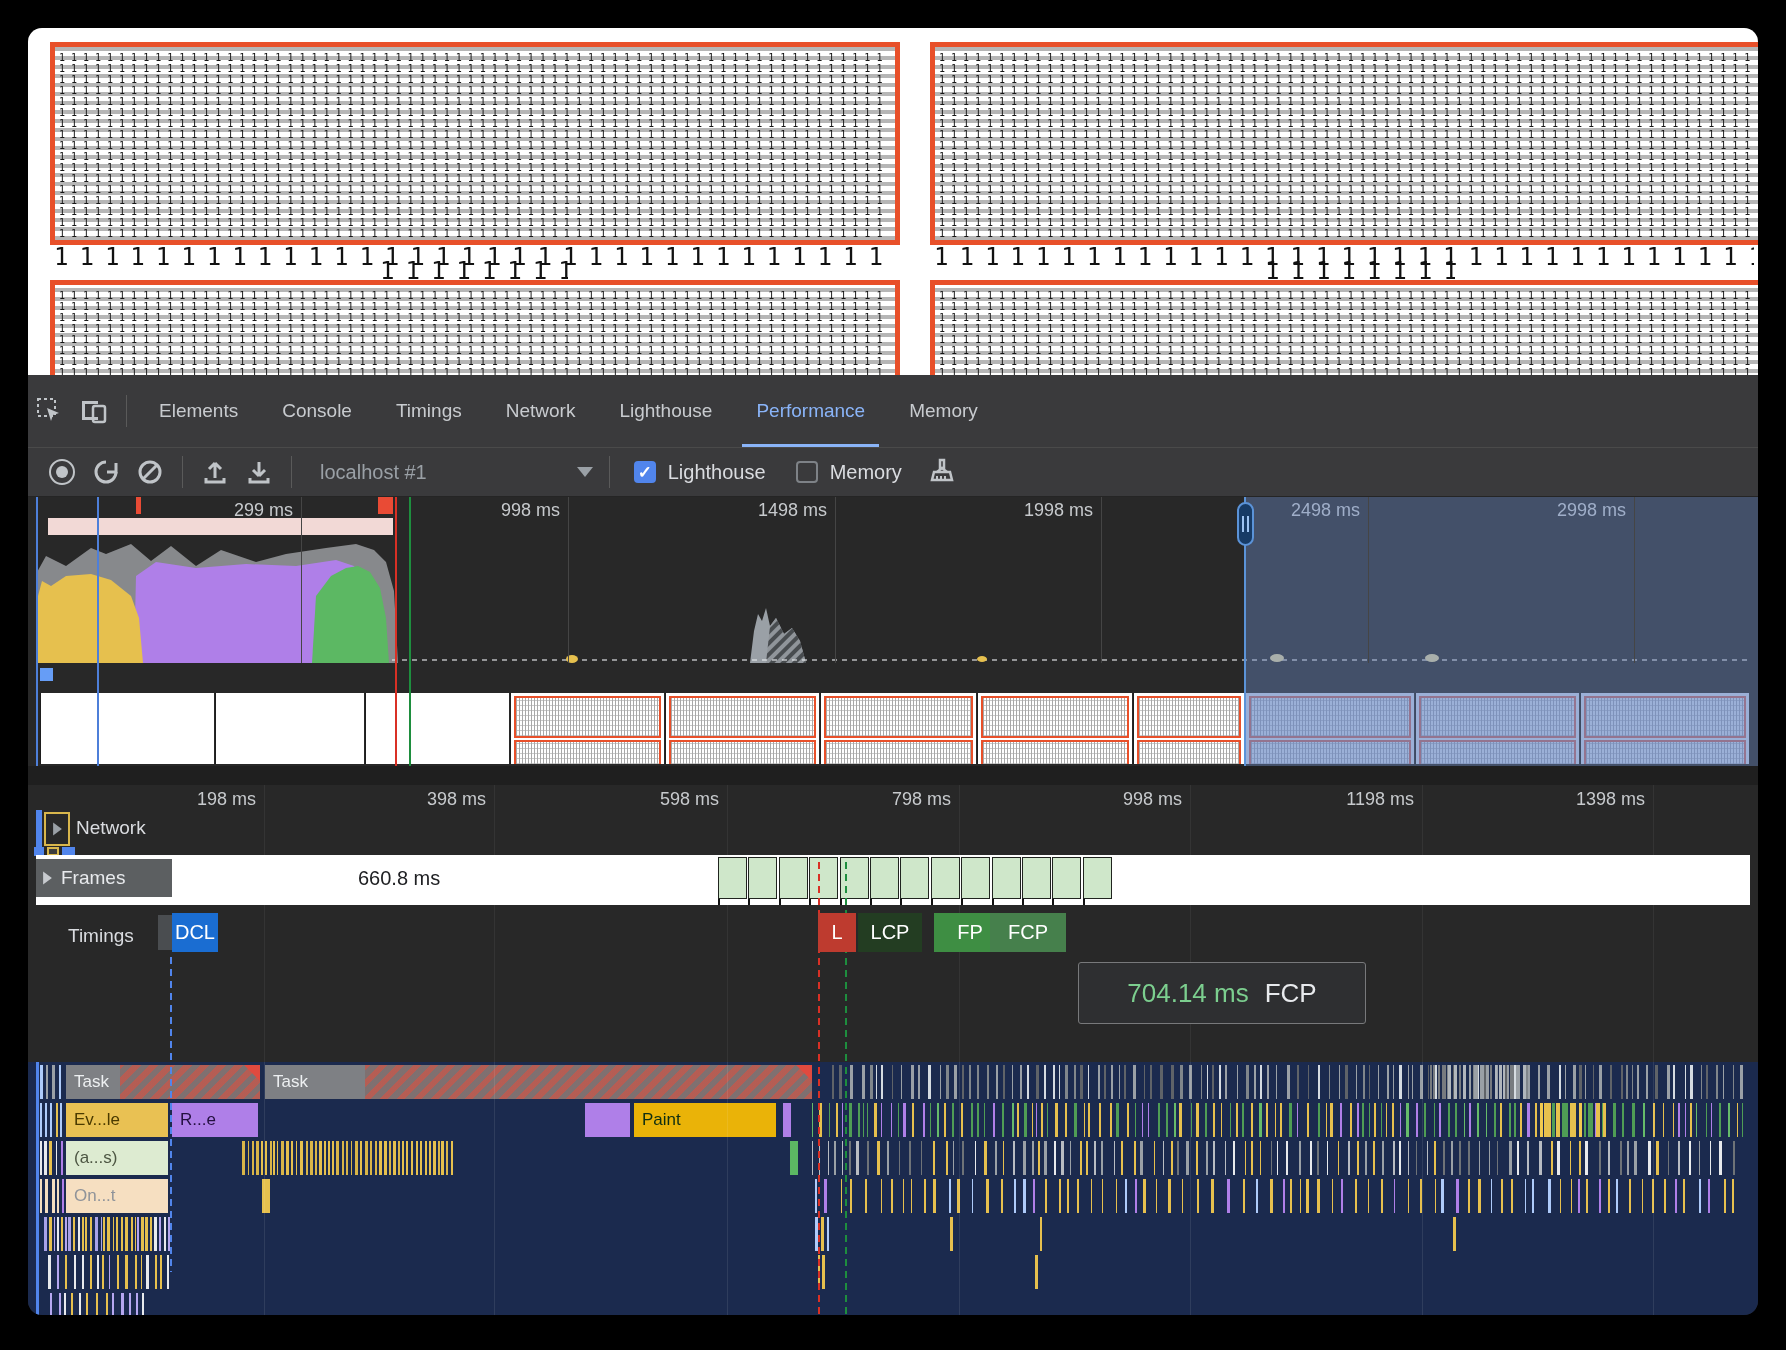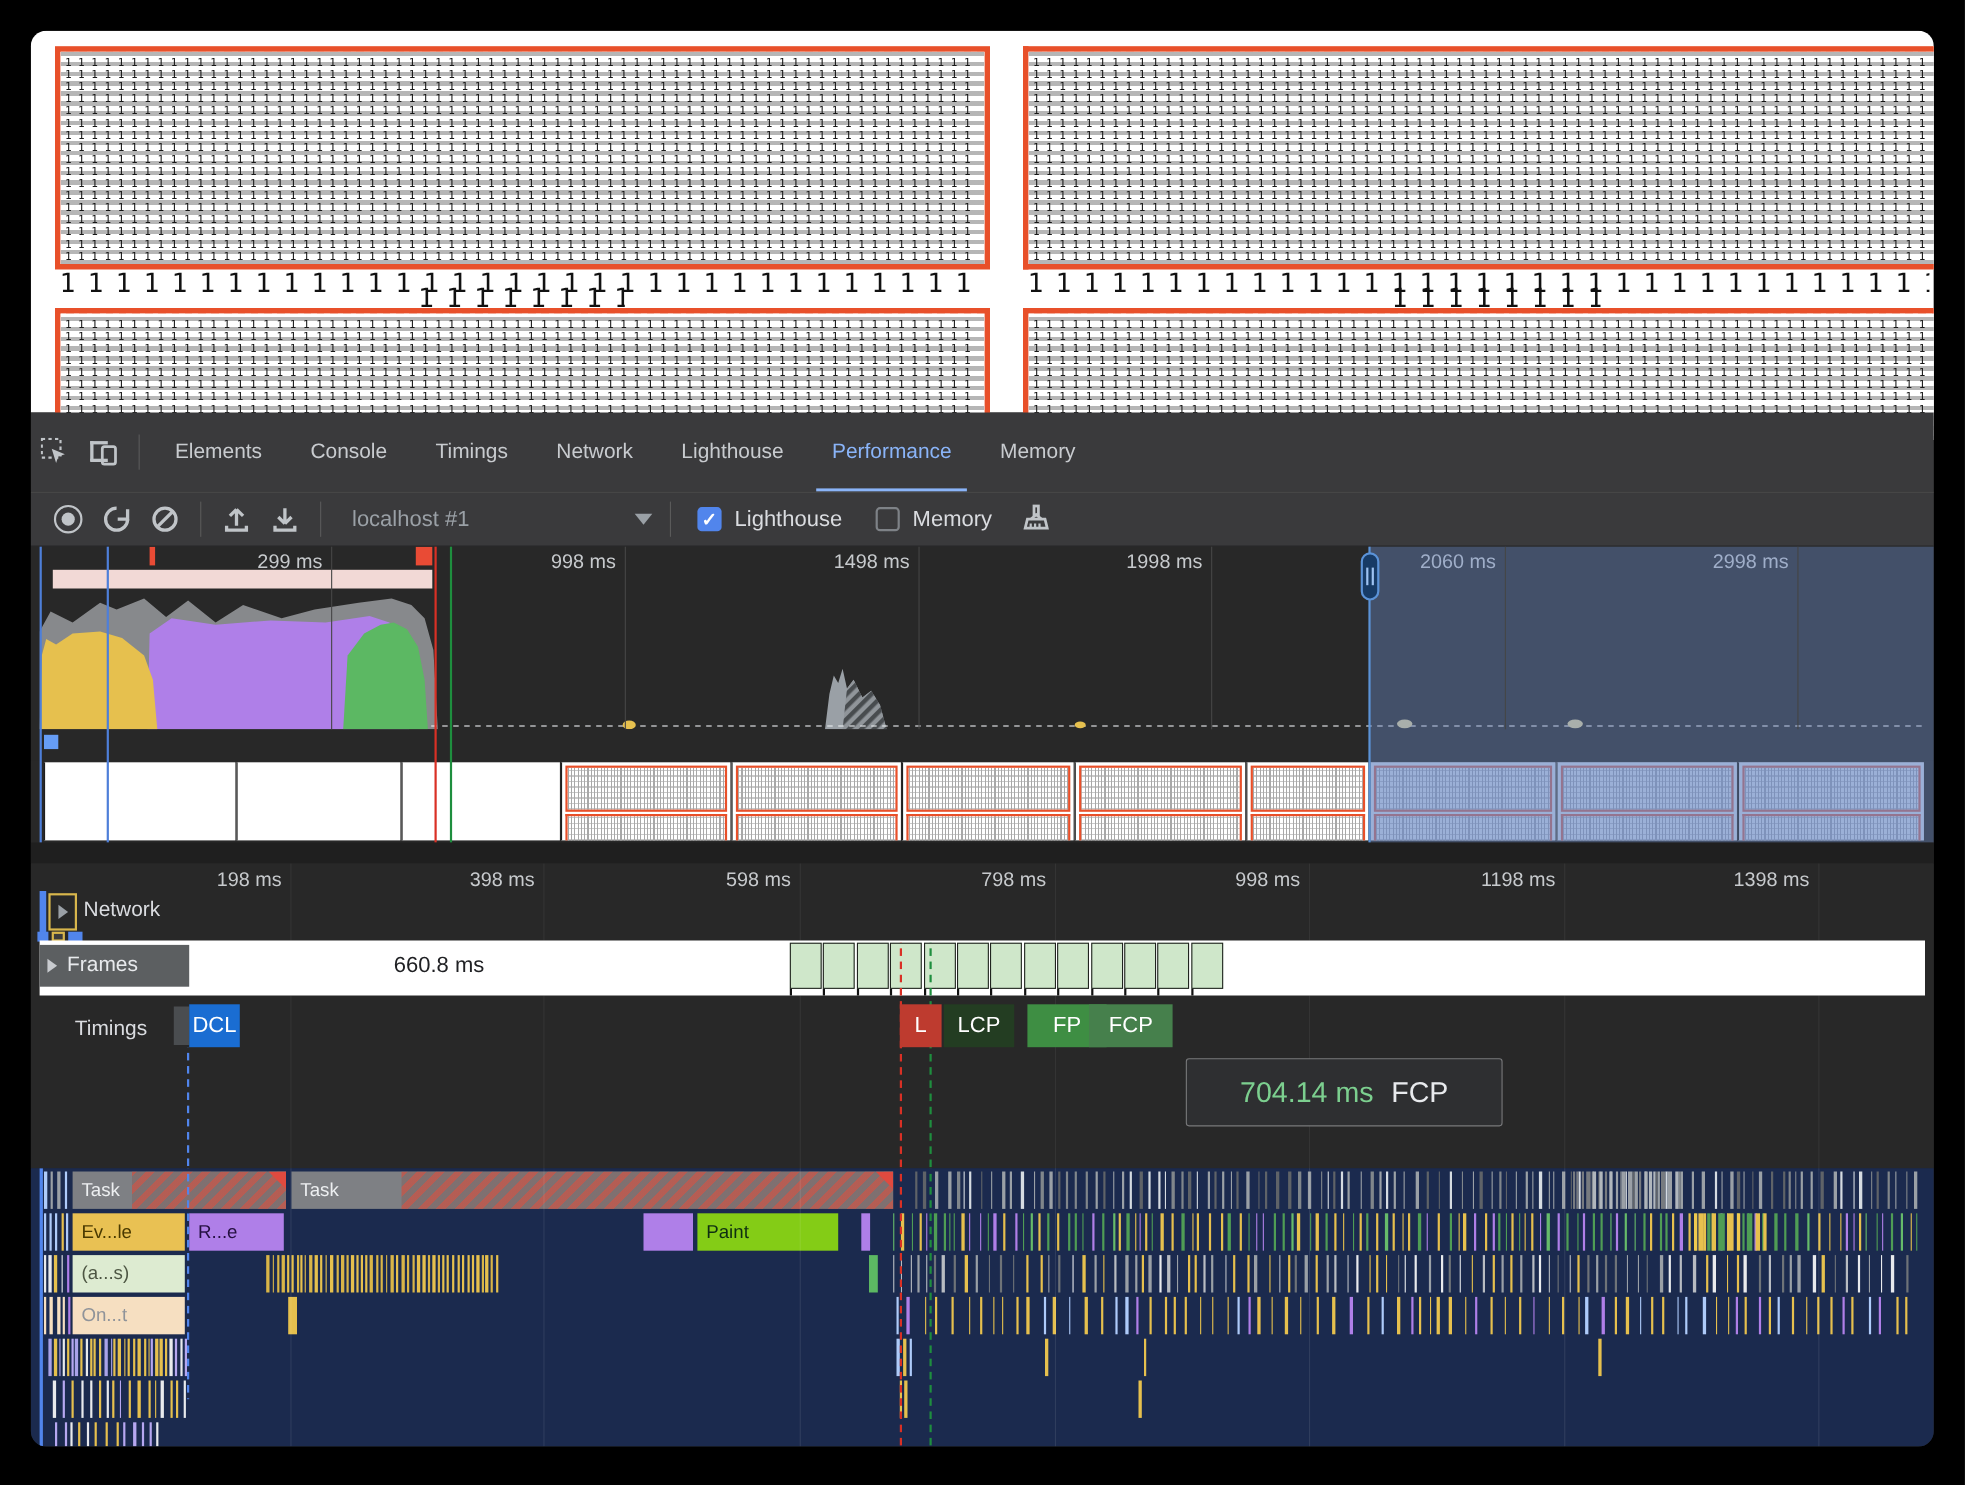--- a/index.html
+++ b/index.html
@@ -195,21 +195,21 @@
           <line x1="17" y1="18" x2="17" y2="21" stroke="#C0C4C8" stroke-width="2"></line>
         </svg>
     </div>
   </div>
 
   <div class="overview">
     <span class="ov-label" id="ovl0" style="right: 1465px;">299 ms</span>
     <span class="ov-label" id="ovl1" style="right: 1198px;">998 ms</span>
     <span class="ov-label" id="ovl2" style="right: 931px;">1498 ms</span>
     <span class="ov-label" id="ovl3" style="right: 665px;">1998 ms</span>
-    <span class="ov-label" id="ovl4" style="right: 398px;">2060 ms</span>
+    <span class="ov-label" id="ovl4" style="right: 398px;">2498 ms</span>
     <span class="ov-label" id="ovl5" style="right: 132px;">2998 ms</span>
     <div class="pink"></div>
     <div class="pinkmark" style="left:108px;width:5px;"></div>
     <div class="pinkmark" style="left:350px;width:15px;"></div>
     <svg class="abs" style="left:8px;top:39px;" width="1714" height="127" viewBox="0 0 1714 127">
       <defs>
         <pattern id="hatch" width="8" height="8" patternUnits="userSpaceOnUse" patternTransform="rotate(45)">
           <rect width="8" height="8" fill="#8E9398"></rect>
             <rect width="4" height="8" fill="#3A3D40"></rect>
         </pattern>
@@ -374,21 +374,21 @@
       <div class="hatch" style="left:54px;width:140px;"></div><div class="redtri" style="right:0;"></div>
     </div>
     <div class="fbar" style="left:237px;top:3px;width:547px;background:#7E8084;color:#EDEFF1;">
       <span style="position:relative;z-index:2;">Task</span>
       <div class="hatch" style="left:100px;width:447px;"></div><div class="redtri" style="right:0;"></div>
     </div>
 
     <div class="fbar" style="left:38px;top:41px;width:102px;background:#E9C153;color:#4A3A00;"><span>Ev...le</span></div>
     <div class="fbar" style="left:144px;top:41px;width:86px;background:#AF7FE8;color:#241040;"><span>R...e</span></div>
     <div class="fbar" style="left:557px;top:41px;width:45px;background:#AF7FE8;"></div>
-    <div class="fbar" style="left:606px;top:41px;width:128px;background:#84cc16;color:#0E2E12;"><span>Paint</span></div>
+    <div class="fbar" style="left:606px;top:41px;width:142px;background:#eab308;color:#0E2E12;"><span>Paint</span></div>
     <div class="fbar" style="left:755px;top:41px;width:8px;background:#AF7FE8;"></div>
 
     <div class="fbar" style="left:38px;top:79px;width:102px;background:#DDEBD1;color:#4D5643;"><span>(a...s)</span></div>
     <div class="fbar" style="left:762px;top:79px;width:3px;background:#5CB863;"></div>
 
     <div class="fbar" style="left:38px;top:117px;width:102px;background:#F6DFC1;color:#8F9399;"><span>On...t</span></div>
     <div class="fbar" style="left:234px;top:117px;width:4px;background:#E6C04E;"></div>
 
     <div class="vdash" style="left:142px;top:0;height:210px;background-image:repeating-linear-gradient(0deg,#5185EC 0 7px,transparent 7px 13px);"></div>
     <div class="vdash" style="left:790px;top:0;height:253px;background-image:repeating-linear-gradient(0deg,#D93025 0 7px,transparent 7px 13px);"></div>

